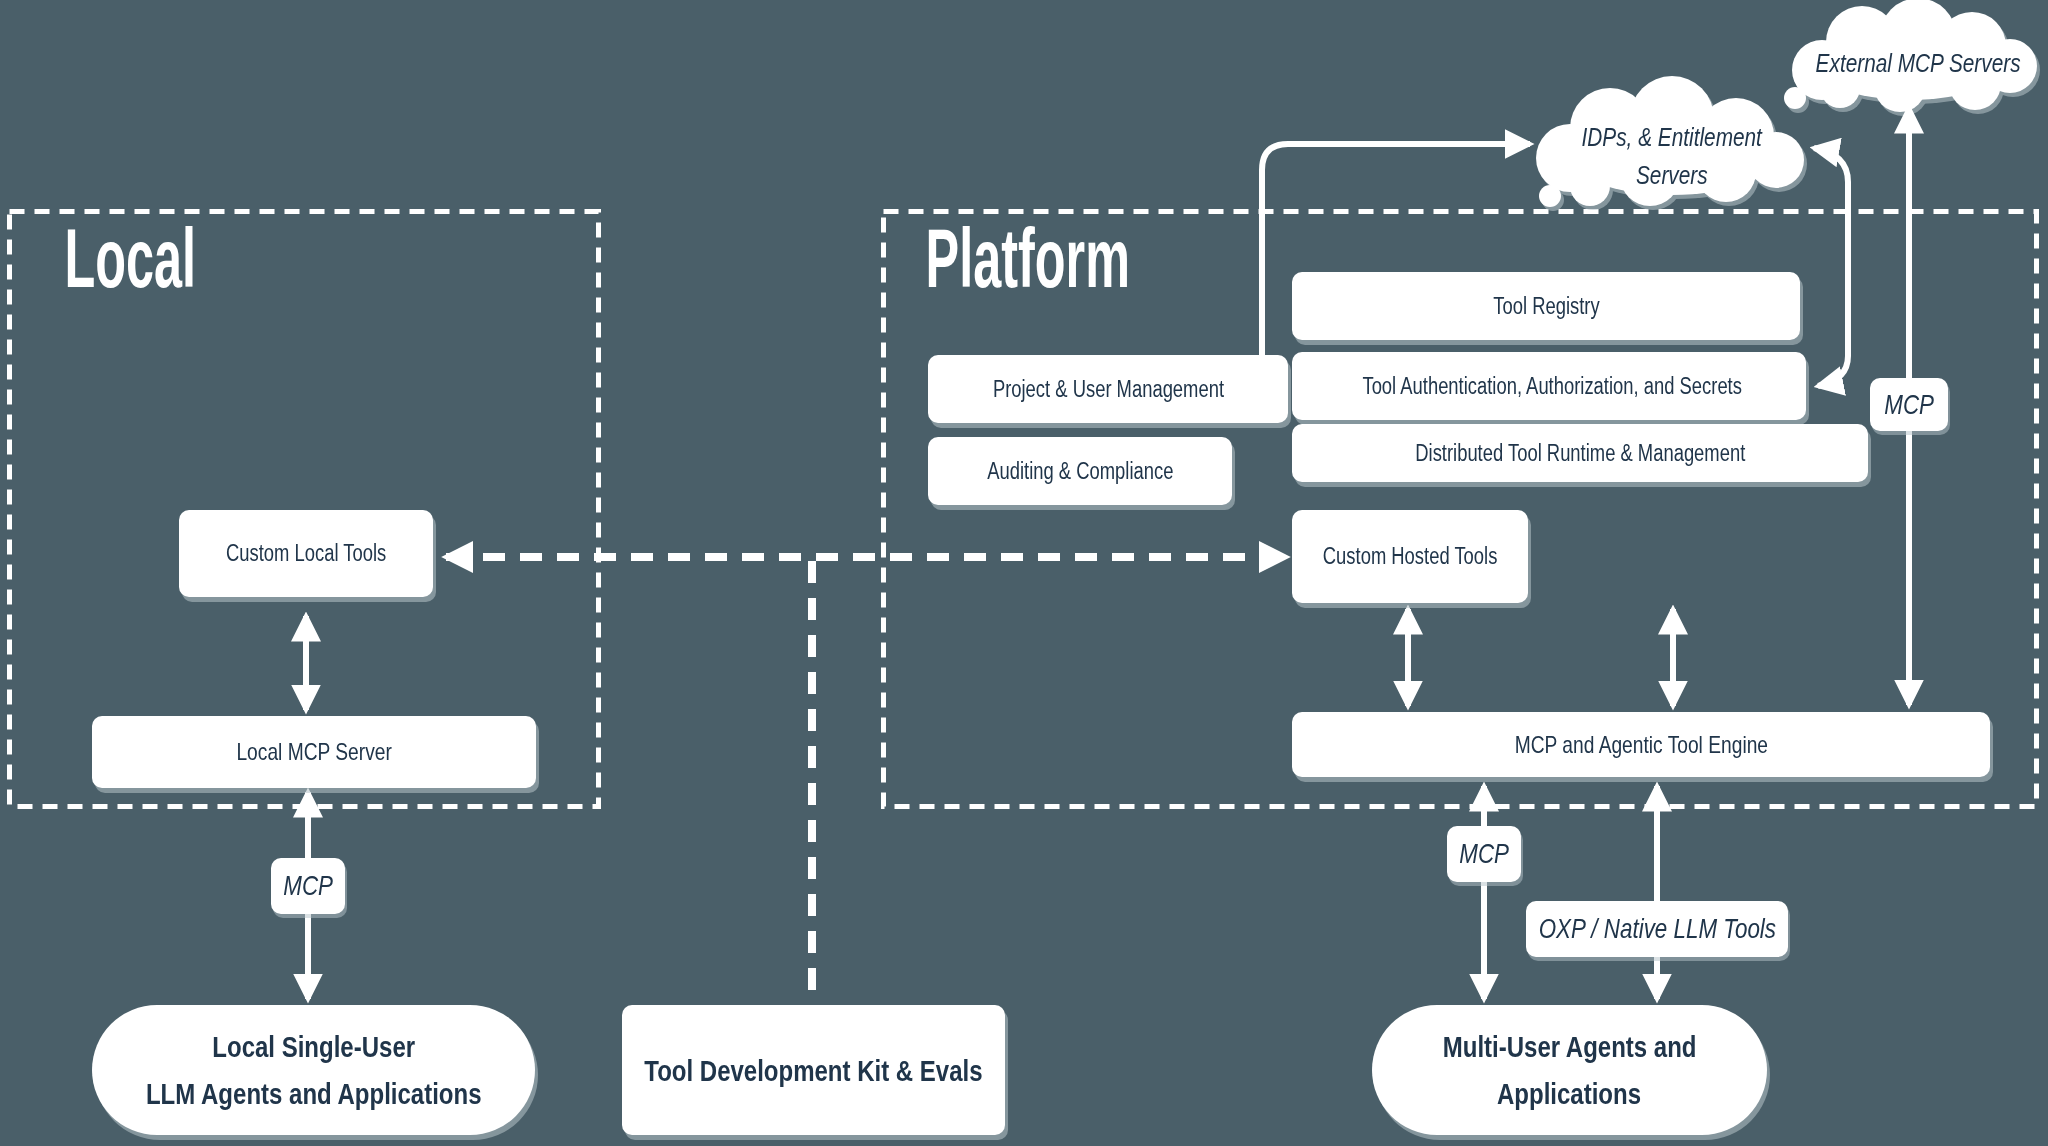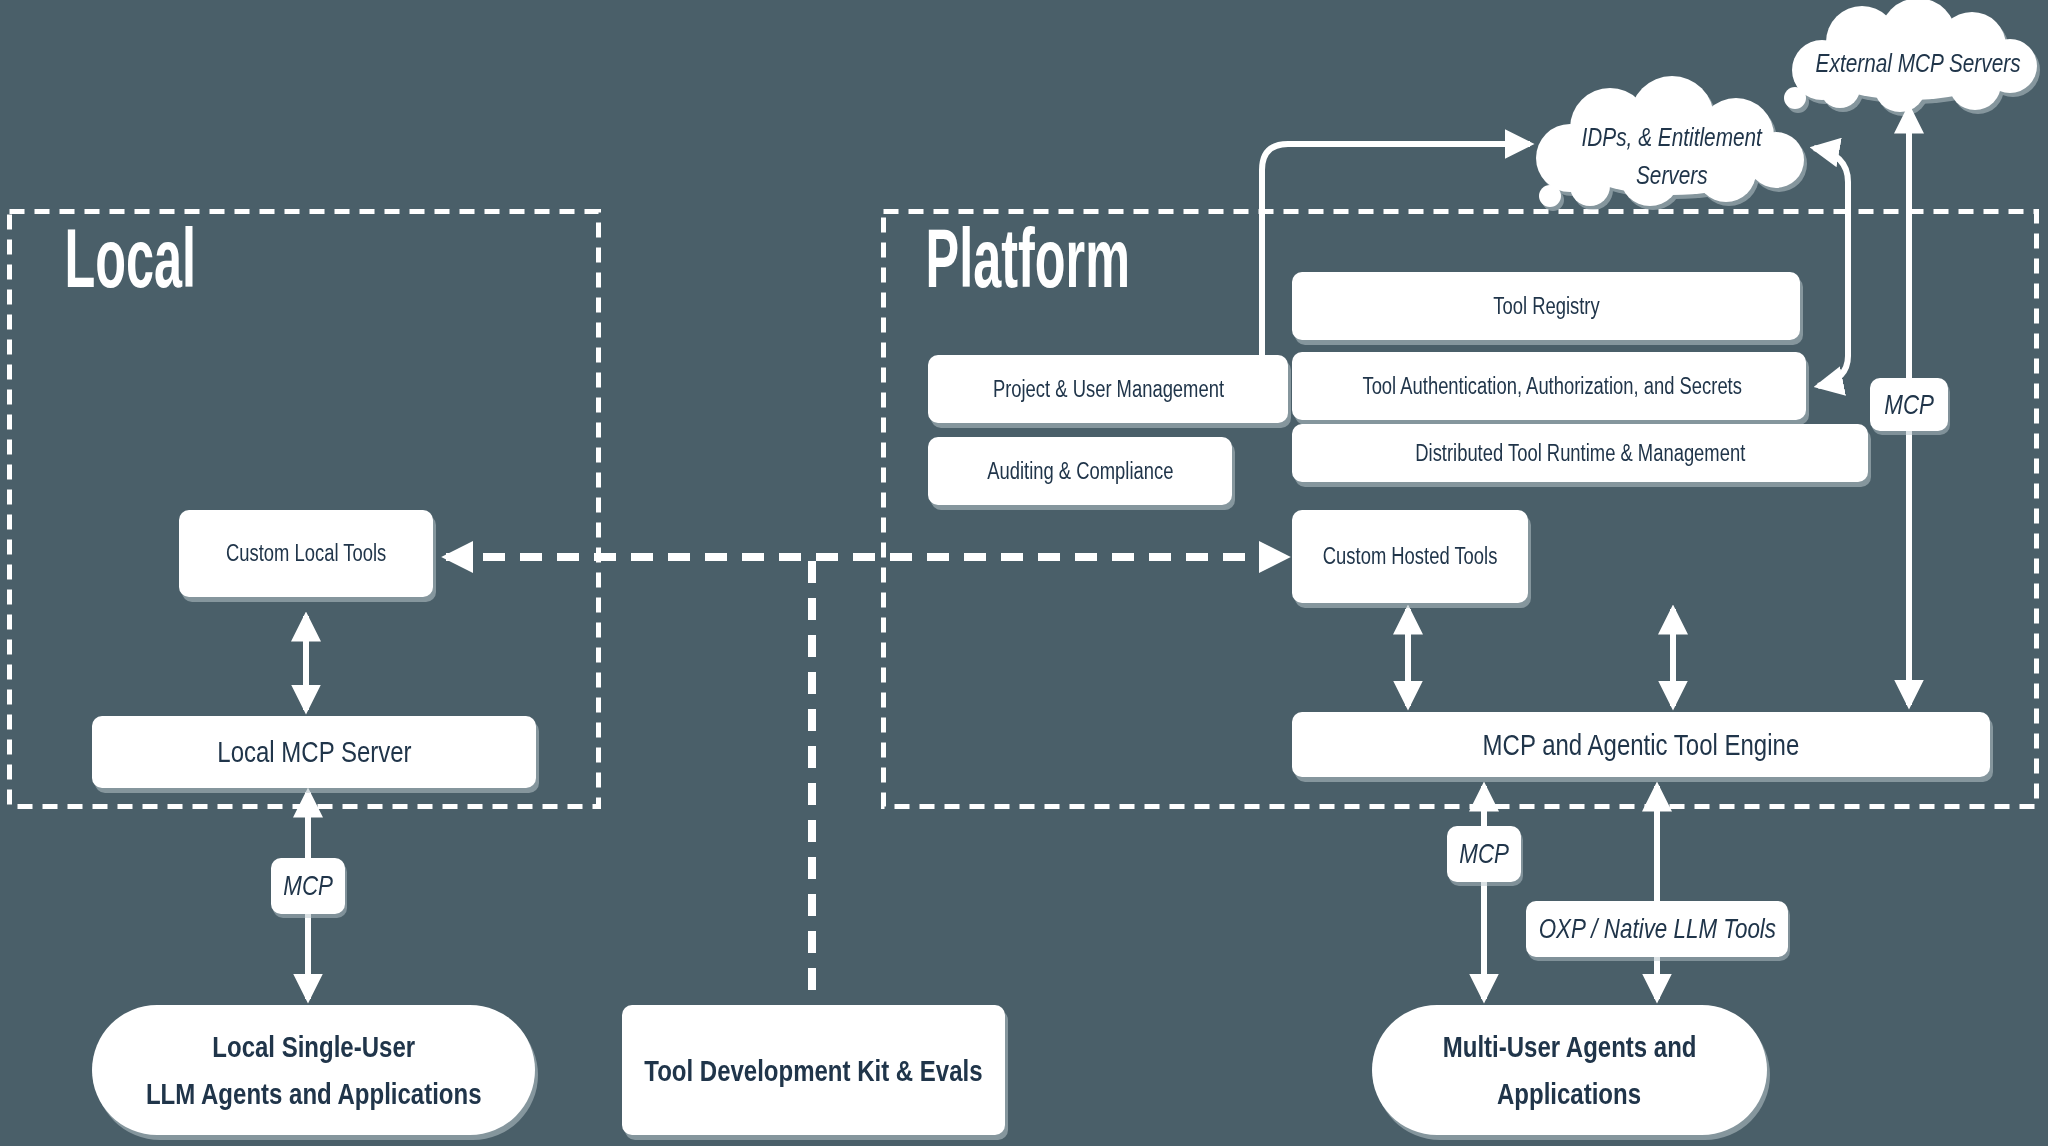--- a/index.html
+++ b/index.html
@@ -13,21 +13,21 @@
   .node {
     position:absolute; background:var(--node); border-radius:10px;
     display:flex; flex-direction:column; align-items:center; justify-content:center;
     text-align:center; color:var(--ink);
     box-shadow:3px 5px 0 rgba(182,195,201,.55);
   }
   .node .t, .chip .t, .cloud-text .t, .section-title .t {
     display:inline-block; transform:scaleX(.8); white-space:nowrap;
   }
   .lbl  { font-size:23px; font-weight:500; }
-  .lbl-lg { font-size:30px; font-weight:500; }
+  .lbl-lg { font-size:24px; font-weight:500; }
   .pill { border-radius:66px; }
   .pill .t, .tdk .t { font-weight:bold; font-size:30px; line-height:47px; }
   .chip {
     position:absolute; background:var(--node); border-radius:10px;
     display:flex; align-items:center; justify-content:center;
     font-style:italic; font-weight:500; font-size:28px; color:var(--ink);
     box-shadow:2px 4px 0 rgba(182,195,201,.5);
   }
   .section-title {
     position:absolute; color:#fff; font-weight:bold; font-size:84px; line-height:1;

